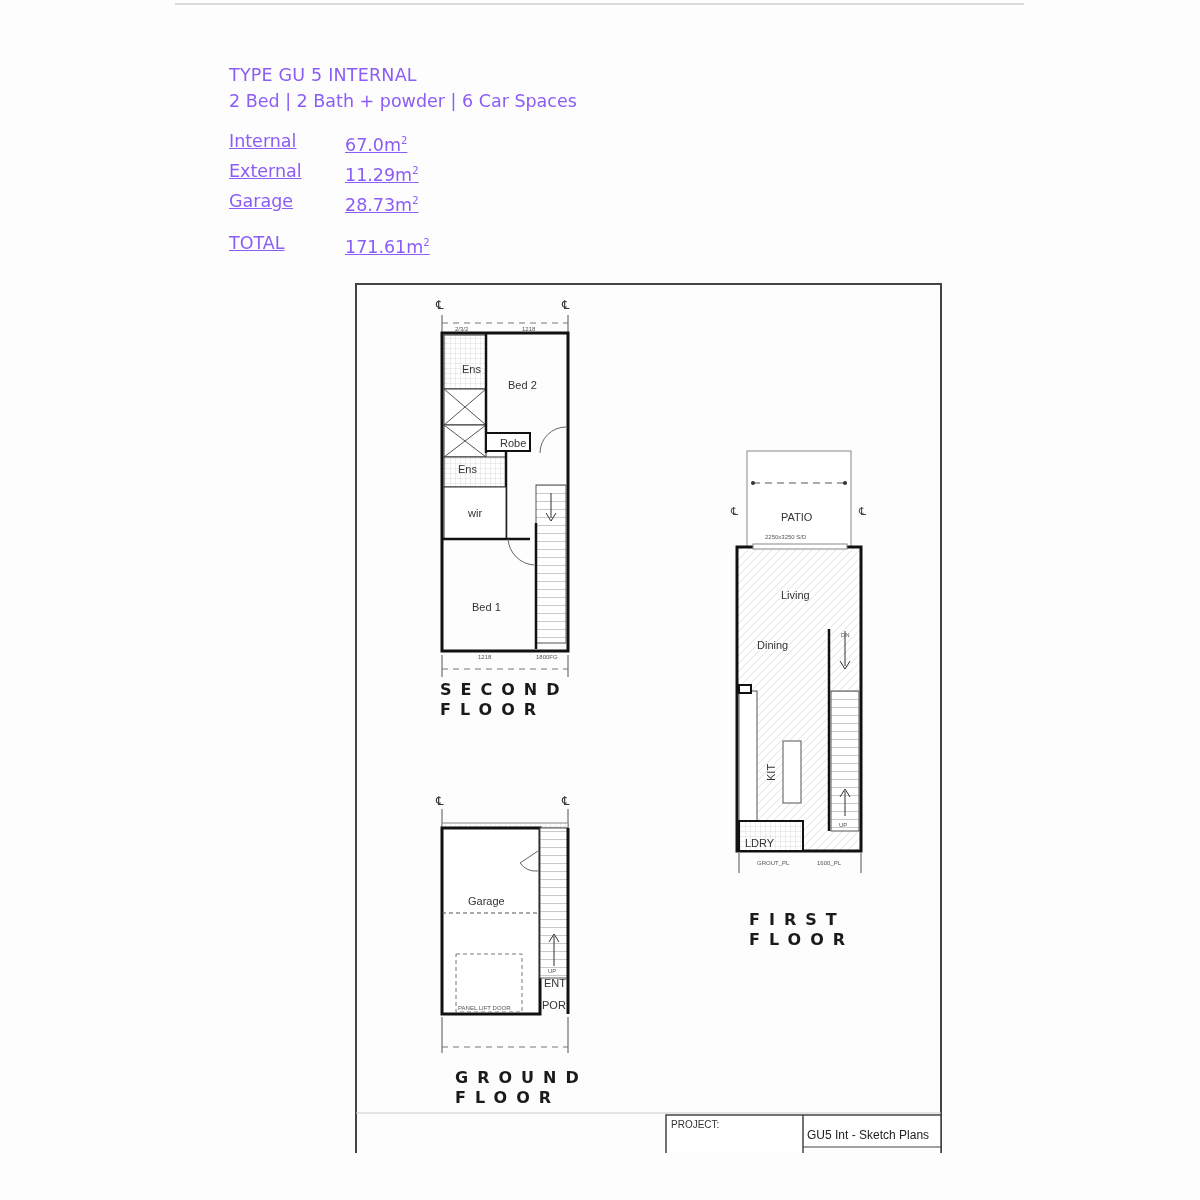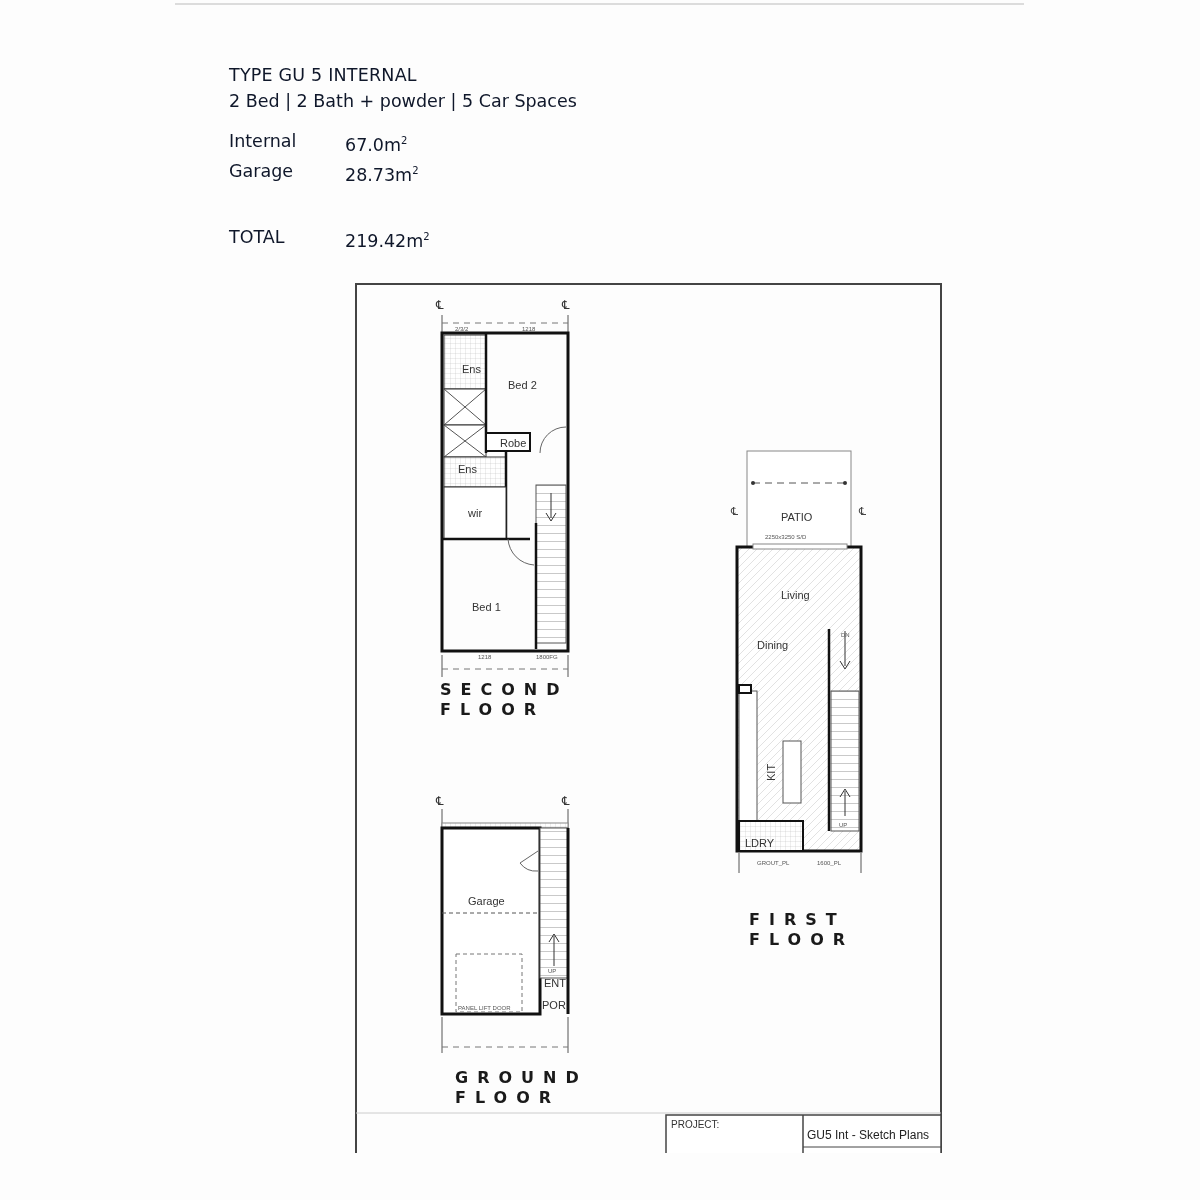--- a/index.html
+++ b/index.html
@@ -1,56 +1,60 @@
 <!DOCTYPE html>
 <html><head>
 <meta charset="utf-8">
 <style>
   html, body { margin: 0; padding: 0; background: #ffffff; }
   body { width: 1200px; height: 1200px; position: relative; overflow: hidden; font-family: "DejaVu Sans", sans-serif; }
   .page-edge { position: absolute; left: 0; top: 0; width: 1200px; height: 1200px; background: #fdfdfd; }
   .top-rule { position: absolute; left: 175px; top: 3px; width: 849px; height: 2px; background: #dcdcdc; }
-  .spec { position: absolute; left: 229px; top: 62px; color: #0f172a; font-family: "DejaVu Sans", sans-serif; }
+  .spec { position: absolute; left: 229px; top: 62px; color: #8b5cf6; font-family: "DejaVu Sans", sans-serif; }
   .spec .title { font-size: 17.5px; line-height: 26px; letter-spacing: 0.2px; white-space: nowrap; }
   .spec .subtitle { font-size: 17.5px; line-height: 26px; white-space: nowrap; }
   .spec .areas { margin-top: 14px; }
-  .spec .row { display: flex; font-size: 17.5px; line-height: 26px; }
+  .spec .row { display: flex; font-size: 17.5px; line-height: 26px; text-decoration: underline; }
   .spec .row .lbl { width: 116px; }
   .spec .row .val sup { font-size: 10px; vertical-align: 7px; }
-  .spec .total { margin-top: 36px; }
+  .spec .total { margin-top: 12px; }
   .plan-sheet { position: absolute; left: 355px; top: 283px; width: 587px; height: 870px; }
   .plan-sheet svg { display: block; }
   .plan-label { font-family: "DejaVu Sans", sans-serif; font-weight: bold; fill: #1a1a1a; font-size: 16px; letter-spacing: 9px; }
   .room { font-family: "Liberation Sans", sans-serif; font-size: 11px; fill: #333; }
   .room-sm { font-family: "Liberation Sans", sans-serif; font-size: 6px; fill: #555; }
   .tb-text { font-family: "Liberation Sans", sans-serif; font-size: 10px; fill: #333; }
   .tb-title { font-family: "Liberation Sans", sans-serif; font-size: 12px; fill: #222; }
 </style>
 </head>
 <body>
 
 <div class="page-edge"></div>
 <div class="top-rule"></div>
 
 <div class="spec">
   <div class="title">TYPE GU 5 INTERNAL</div>
-  <div class="subtitle">2 Bed | 2 Bath + powder | 5 Car Spaces</div>
+  <div class="subtitle">2 Bed | 2 Bath + powder | 6 Car Spaces</div>
   <div class="areas">
     <div class="row">
       <span class="lbl">Internal</span>
       <span class="val"><span>67.0m</span><sup>2</sup></span>
+    </div>
+    <div class="row">
+      <span class="lbl">External</span>
+      <span class="val"><span>11.29m</span><sup>2</sup></span>
     </div>
     <div class="row">
       <span class="lbl">Garage</span>
       <span class="val"><span>28.73m</span><sup>2</sup></span>
     </div>
   </div>
   <div class="row total">
     <span class="lbl">TOTAL</span>
-    <span class="val"><span>219.42m</span><sup>2</sup></span>
+    <span class="val"><span>171.61m</span><sup>2</sup></span>
   </div>
 </div>
 
 <div class="plan-sheet">
   <svg width="587" height="870" viewBox="0 0 587 870" xmlns="http://www.w3.org/2000/svg">
     <defs>
       <pattern id="tile" width="8" height="8" patternUnits="userSpaceOnUse">
         <rect width="8" height="8" fill="#fff"></rect>
         <path d="M0 8 L8 0" stroke="#cfcfcf" stroke-width="0.6"></path>
       </pattern>

